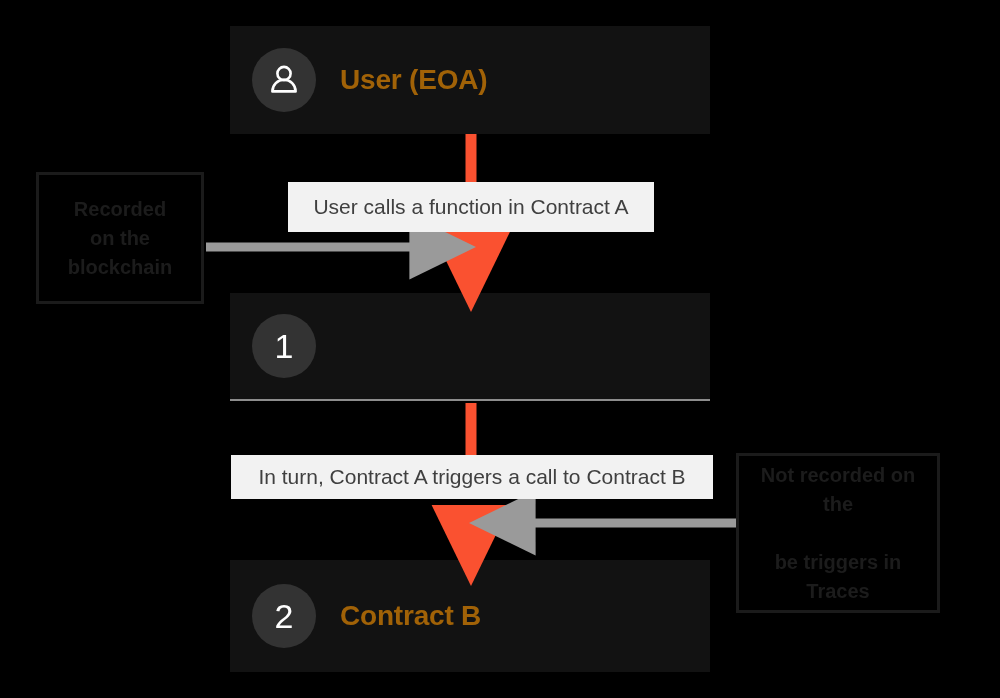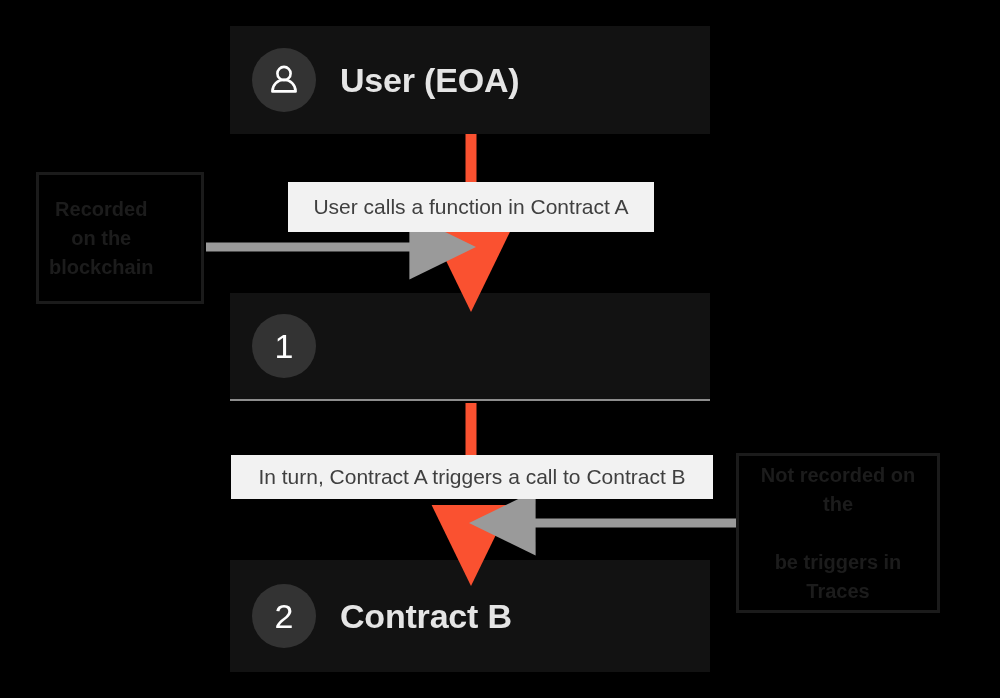--- a/index.html
+++ b/index.html
@@ -43,22 +43,22 @@
     display: flex;
     align-items: center;
     justify-content: center;
     color: #ffffff;
     font-size: 34px;
     font-weight: 400;
     line-height: 1;
   }
   .node-label {
     margin-left: 24px;
-    color: #e5e5e5;
-    font-size: 34px;
+    color: #a16207;
+    font-size: 28px;
     font-weight: 700;
     letter-spacing: -0.2px;
     white-space: nowrap;
   }
   #node-user .node-label { font-weight: 700; }
 
   .person-icon { display: block; }
 
   
   .edge-caption {
@@ -74,21 +74,21 @@
   }
 
   
   .annotation {
     position: absolute;
     background: #000000;
     border: 3px solid #1b1b1b;
     box-sizing: border-box;
     display: flex;
     align-items: center;
-    justify-content: flex-start;
+    justify-content: center;
     text-align: center;
     color: #1c1c1c;
     font-size: 20px;
     font-weight: 700;
     line-height: 1.45;
     padding: 6px 10px;
   }
 
   
   .arrow-svg {

